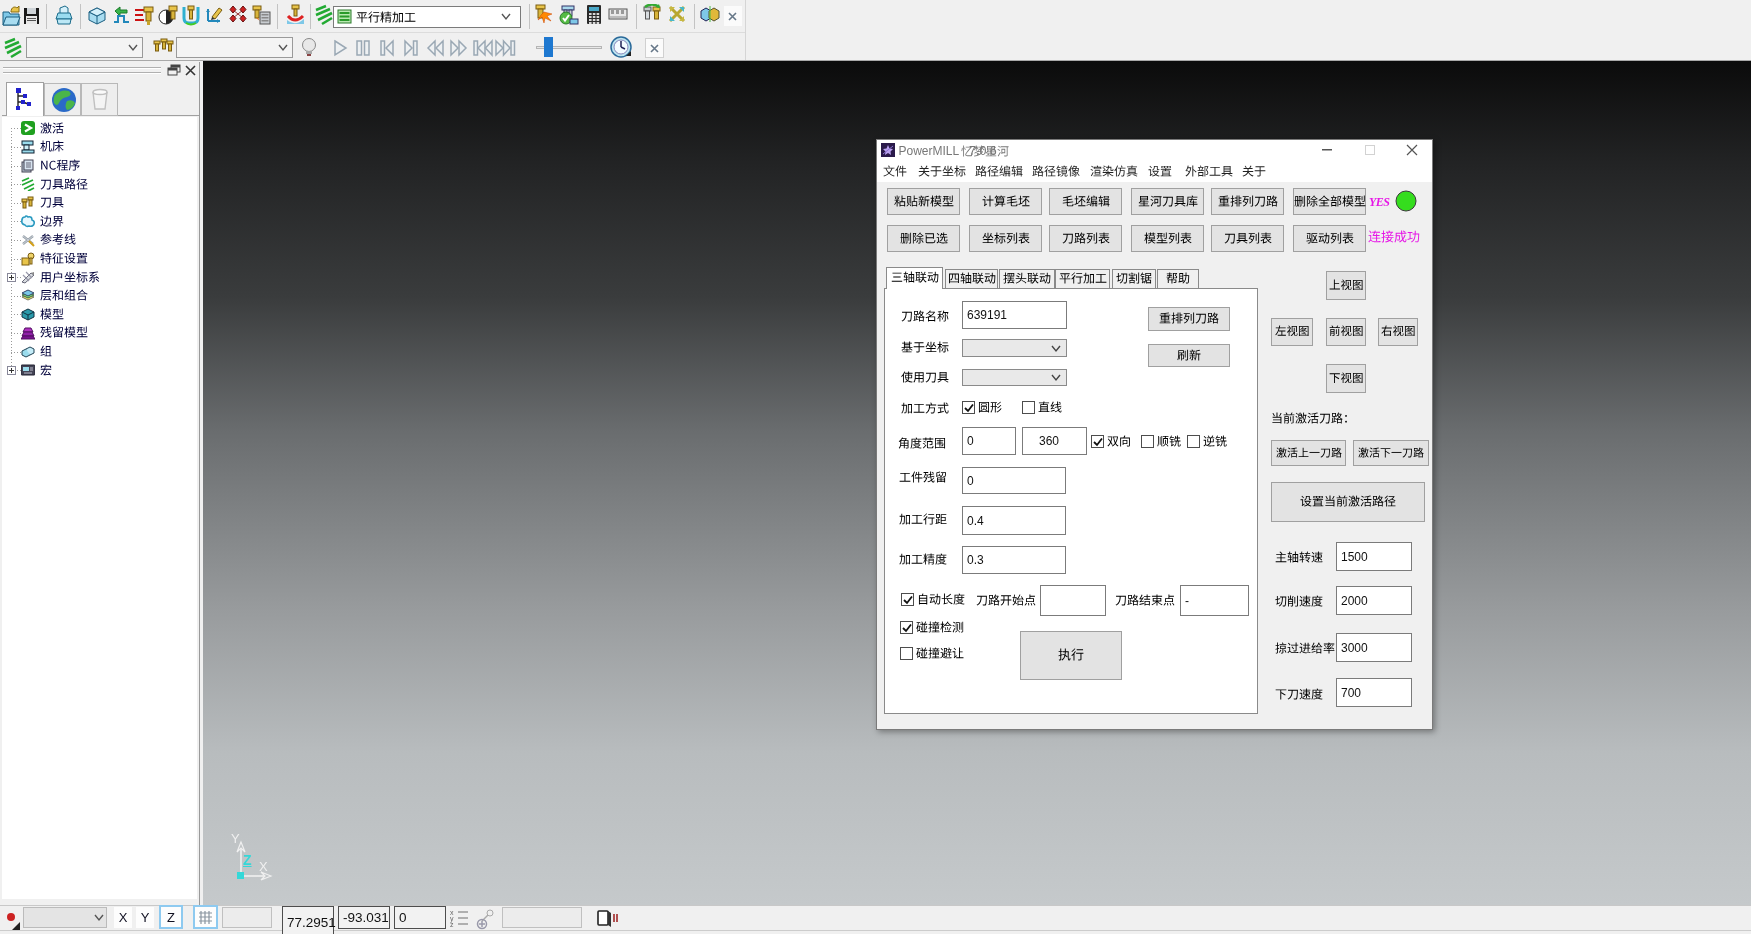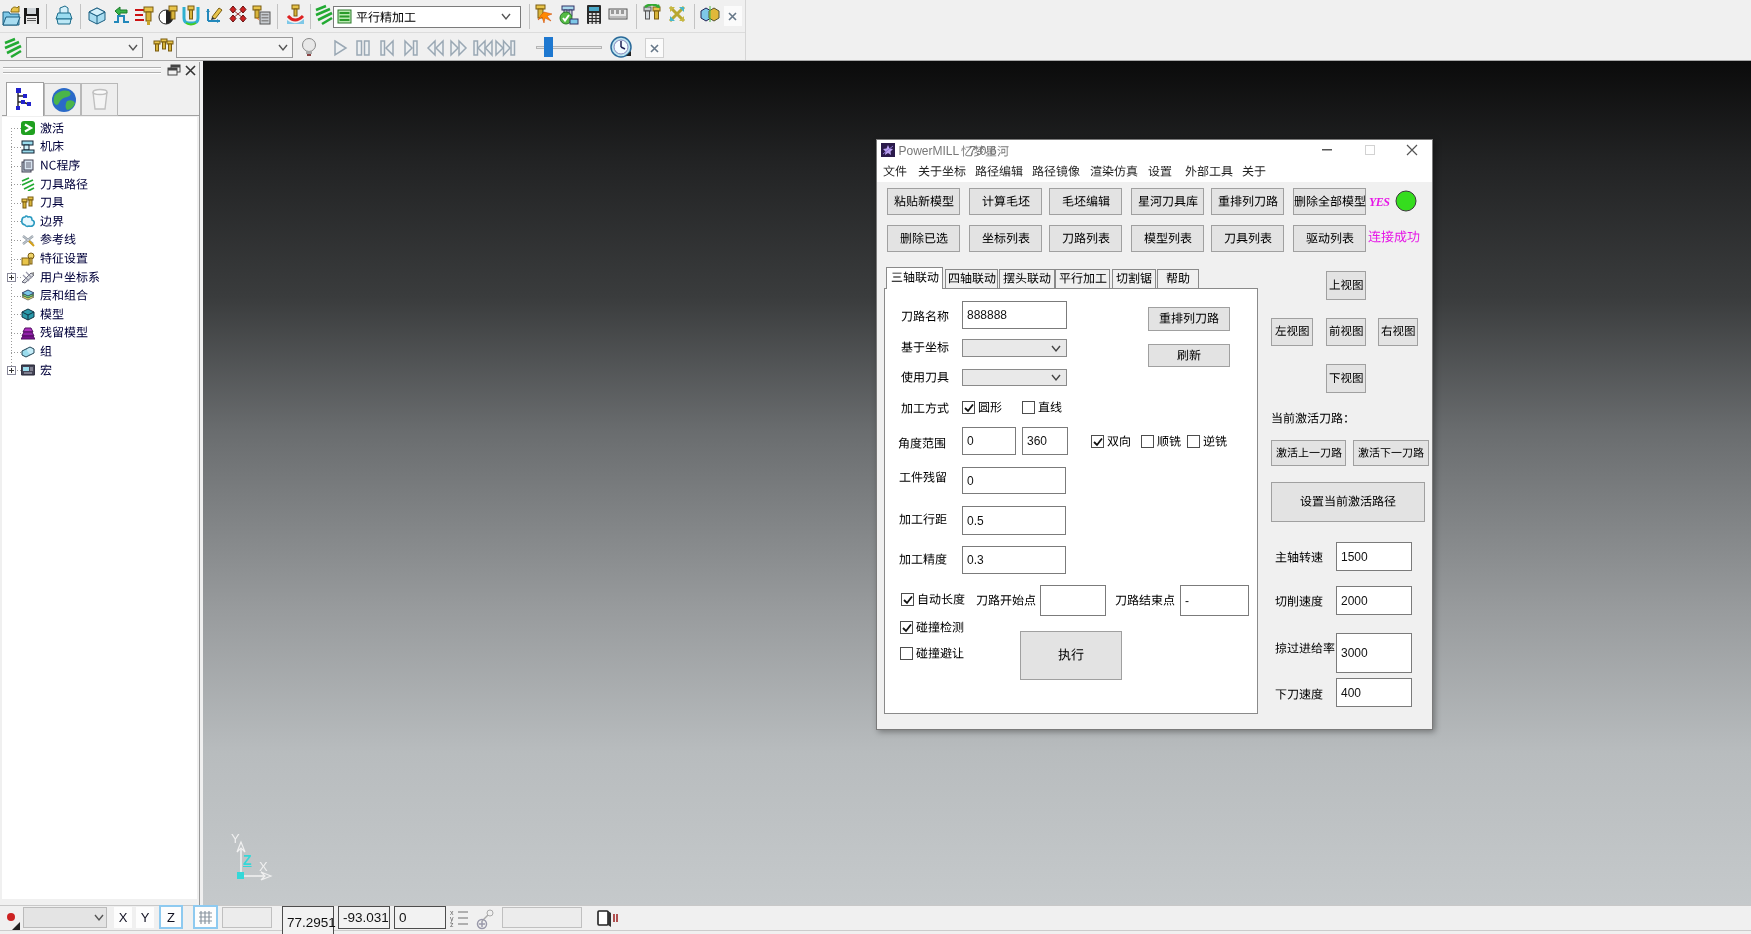--- a/index.html
+++ b/index.html
@@ -941,21 +941,21 @@
     </g>
   </svg>
 <svg width="48" height="15" style="position:absolute;left:901px;top:310px;">
     <g transform="translate(0,10.6) scale(0.012000,-0.012000)">
       <use href="#g5200" x="0"></use>
       <use href="#g8DEF" x="1000"></use>
       <use href="#g540D" x="2000"></use>
       <use href="#g79F0" x="3000"></use>
     </g>
   </svg>
-<div style="position:absolute;left:962px;top:301px;width:105px;height:28px;background:#fff;border:1px solid #7b7b7b;font:12px 'Liberation Sans';color:#111;display:flex;align-items:center;padding-left:4px;z-index:2">888888</div>
+<div style="position:absolute;left:962px;top:301px;width:105px;height:28px;background:#fff;border:1px solid #7b7b7b;font:12px 'Liberation Sans';color:#111;display:flex;align-items:center;padding-left:4px;z-index:2">639191</div>
 <div style="background:#e3e3e3;border:1px solid #a0a0a0;position:absolute;display:flex;align-items:center;justify-content:center;left:1148px;top:307px;width:82px;height:24px"></div>
 <svg width="60" height="15" style="position:absolute;left:1159px;top:312px;">
     <g transform="translate(0,10.6) scale(0.012000,-0.012000)">
       <use href="#g91CD" x="0"></use>
       <use href="#g6392" x="1000"></use>
       <use href="#g5217" x="2000"></use>
       <use href="#g5200" x="3000"></use>
       <use href="#g8DEF" x="4000"></use>
     </g>
   </svg>
@@ -1017,21 +1017,21 @@
   </svg>
 <svg width="48" height="15" style="position:absolute;left:898px;top:437px;">
     <g transform="translate(0,10.6) scale(0.012000,-0.012000)">
       <use href="#g89D2" x="0"></use>
       <use href="#g5EA6" x="1000"></use>
       <use href="#g8303" x="2000"></use>
       <use href="#g56F4" x="3000"></use>
     </g>
   </svg>
 <div style="position:absolute;left:962px;top:427px;width:54px;height:28px;background:#fff;border:1px solid #7b7b7b;font:12px 'Liberation Sans';color:#111;display:flex;align-items:center;padding-left:4px;z-index:2">0</div>
-<div style="position:absolute;left:1022px;top:427px;width:46px;height:28px;background:#fff;border:1px solid #7b7b7b;font:12px 'Liberation Sans';color:#111;display:flex;align-items:center;padding-left:4px;z-index:2">360</div>
+<div style="position:absolute;left:1022px;top:427px;width:65px;height:28px;background:#fff;border:1px solid #7b7b7b;font:12px 'Liberation Sans';color:#111;display:flex;align-items:center;padding-left:16px;z-index:2">360</div>
 <div style="position:absolute;left:1091px;top:435px;width:13px;height:13px;background:#fff;border:1px solid #4d4d4d;z-index:2"></div>
 <svg style="position:absolute;left:1092.5px;top:436.5px;z-index:3;" width="10" height="10" viewBox="0 0 10 10">
     <path d="M1 5 L4 8 L9 1.5" fill="none" stroke="#111" stroke-width="1.8"></path>
   </svg>
 <svg width="24" height="15" style="position:absolute;left:1107px;top:435px;z-index:2;">
     <g transform="translate(0,10.6) scale(0.012000,-0.012000)">
       <use href="#g53CC" x="0"></use>
       <use href="#g5411" x="1000"></use>
     </g>
   </svg>
@@ -1059,21 +1059,21 @@
   </svg>
 <div style="position:absolute;left:962px;top:467px;width:104px;height:27px;background:#fff;border:1px solid #7b7b7b;font:12px 'Liberation Sans';color:#111;display:flex;align-items:center;padding-left:4px;z-index:2">0</div>
 <svg width="48" height="15" style="position:absolute;left:899px;top:513px;">
     <g transform="translate(0,10.6) scale(0.012000,-0.012000)">
       <use href="#g52A0" x="0"></use>
       <use href="#g5DE5" x="1000"></use>
       <use href="#g884C" x="2000"></use>
       <use href="#g8DDD" x="3000"></use>
     </g>
   </svg>
-<div style="position:absolute;left:962px;top:506px;width:104px;height:29px;background:#fff;border:1px solid #7b7b7b;font:12px 'Liberation Sans';color:#111;display:flex;align-items:center;padding-left:4px;z-index:2">0.5</div>
+<div style="position:absolute;left:962px;top:506px;width:104px;height:29px;background:#fff;border:1px solid #7b7b7b;font:12px 'Liberation Sans';color:#111;display:flex;align-items:center;padding-left:4px;z-index:2">0.4</div>
 <svg width="48" height="15" style="position:absolute;left:899px;top:553px;">
     <g transform="translate(0,10.6) scale(0.012000,-0.012000)">
       <use href="#g52A0" x="0"></use>
       <use href="#g5DE5" x="1000"></use>
       <use href="#g7CBE" x="2000"></use>
       <use href="#g5EA6" x="3000"></use>
     </g>
   </svg>
 <div style="position:absolute;left:962px;top:546px;width:104px;height:28px;background:#fff;border:1px solid #7b7b7b;font:12px 'Liberation Sans';color:#111;display:flex;align-items:center;padding-left:4px;z-index:2">0.3</div>
 <div style="position:absolute;left:901px;top:593px;width:13px;height:13px;background:#fff;border:1px solid #4d4d4d;z-index:2"></div>
@@ -1242,21 +1242,21 @@
 <div style="position:absolute;left:1336px;top:586px;width:76px;height:29px;background:#fff;border:1px solid #7b7b7b;font:12px 'Liberation Sans';color:#111;display:flex;align-items:center;padding-left:4px;z-index:2">2000</div>
 <svg width="60" height="15" style="position:absolute;left:1275px;top:642px;">
     <g transform="translate(0,10.6) scale(0.012000,-0.012000)">
       <use href="#g63A0" x="0"></use>
       <use href="#g8FC7" x="1000"></use>
       <use href="#g8FDB" x="2000"></use>
       <use href="#g7ED9" x="3000"></use>
       <use href="#g7387" x="4000"></use>
     </g>
   </svg>
-<div style="position:absolute;left:1336px;top:633px;width:76px;height:40px;background:#fff;border:1px solid #7b7b7b;font:12px 'Liberation Sans';color:#111;display:flex;align-items:center;padding-left:4px;z-index:2">3000</div>
+<div style="position:absolute;left:1336px;top:633px;width:76px;height:29px;background:#fff;border:1px solid #7b7b7b;font:12px 'Liberation Sans';color:#111;display:flex;align-items:center;padding-left:4px;z-index:2">3000</div>
 <svg width="48" height="15" style="position:absolute;left:1275px;top:688px;">
     <g transform="translate(0,10.6) scale(0.012000,-0.012000)">
       <use href="#g4E0B" x="0"></use>
       <use href="#g5200" x="1000"></use>
       <use href="#g901F" x="2000"></use>
       <use href="#g5EA6" x="3000"></use>
     </g>
   </svg>
-<div style="position:absolute;left:1336px;top:678px;width:76px;height:29px;background:#fff;border:1px solid #7b7b7b;font:12px 'Liberation Sans';color:#111;display:flex;align-items:center;padding-left:4px;z-index:2">400</div>
+<div style="position:absolute;left:1336px;top:678px;width:76px;height:29px;background:#fff;border:1px solid #7b7b7b;font:12px 'Liberation Sans';color:#111;display:flex;align-items:center;padding-left:4px;z-index:2">700</div>
 </body></html>

